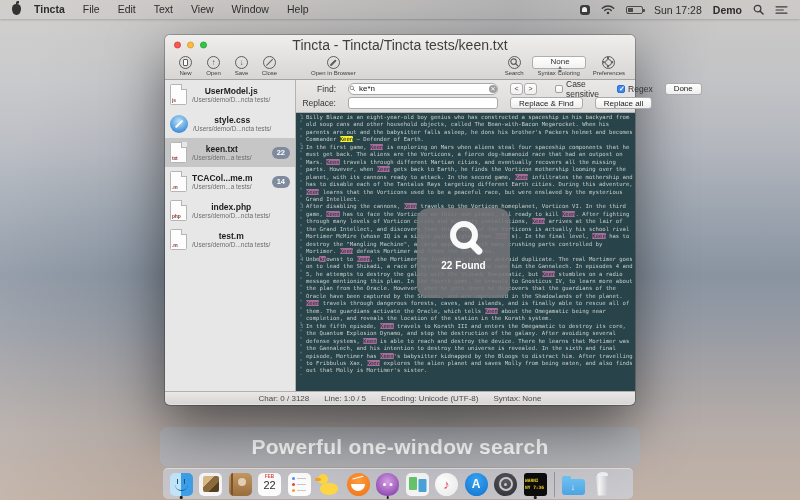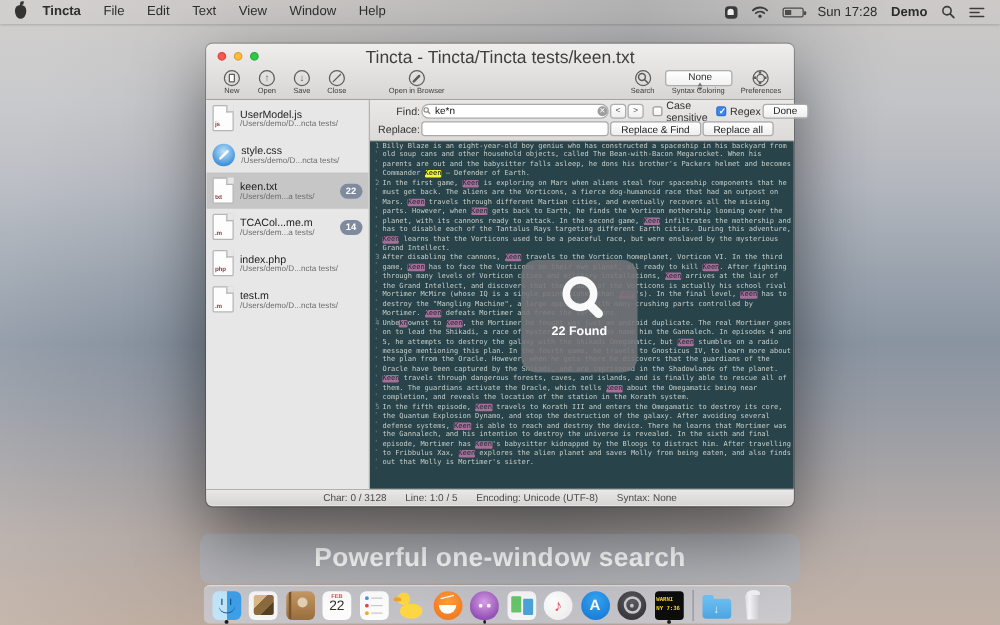--- a/index.html
+++ b/index.html
@@ -60,27 +60,27 @@
   .sidebar{width:131px;background:#e7e7e7;border-right:1px solid #b2b2b2;overflow:hidden;}
   .sb-item{display:flex;align-items:center;gap:5px;padding:3px 5px;height:29px;}
   .sb-item.selected{background:#c6c6c6;}
   .file-icon{width:17px;height:21px;background:#fdfdfd;border:1px solid #b5b5b5;border-radius:1.5px;position:relative;flex:none;}
   .file-icon::before{content:"";position:absolute;top:-1px;right:-1px;width:5px;height:5px;background:#e7e7e7;border-left:1px solid #b5b5b5;border-bottom:1px solid #b5b5b5;}
   .file-ext{position:absolute;bottom:1px;left:1px;font-size:5px;font-weight:bold;color:#8a4040;letter-spacing:-0.2px;}
   .compass-icon{width:18px;height:18px;border-radius:50%;flex:none;position:relative;margin:0 0 0 0;
     background:radial-gradient(circle at 50% 35%,#bfe2f8,#3c8fd8 75%,#2a6fb4);}
   .compass-icon::before{content:"";position:absolute;left:4px;top:8px;width:10px;height:1.6px;background:#fff;transform:rotate(-45deg);border-radius:1px;}
   .sb-texts{display:flex;flex-direction:column;min-width:0;}
-  .sb-name{font-size:8.5px;font-weight:normal;color:#1d1d1d;line-height:1.2;white-space:nowrap;}
+  .sb-name{font-size:8.5px;font-weight:bold;color:#1d1d1d;line-height:1.2;white-space:nowrap;text-align:center;}
   .sb-path{font-size:6.5px;color:#6d6d6d;white-space:nowrap;}
   .badge{margin-left:auto;background:#7e8b9e;color:#fff;font-size:7.5px;font-weight:bold;padding:1.5px 5px;border-radius:8px;flex:none;}
   .editor-col{flex:1;display:flex;flex-direction:column;min-width:0;}
   
   .findbar{background:linear-gradient(#eae8e6,#dddbd9);border-bottom:1px solid #b4b2b0;padding:2.5px 4px;display:flex;flex-direction:column;gap:2.5px;}
-  .f-row{display:flex;align-items:center;gap:1px;height:12px;}
+  .f-row{display:flex;align-items:center;gap:12px;height:12px;}
   .f-label{width:36px;text-align:right;font-size:8.5px;color:#333;flex:none;}
   .search-field{width:150px;height:12px;background:#fff;border:1px solid #a9a9a9;border-radius:6px;display:flex;align-items:center;padding:0 0;gap:3px;flex:none;}
   .sf-mag{width:7px;height:7px;flex:none;}
   .sf-text{flex:1;font-size:8px;color:#111;line-height:10px;}
   .sf-clear{width:8px;height:8px;border-radius:50%;background:#9d9d9d;color:#fff;font-size:6px;line-height:8px;text-align:center;flex:none;}
   .nav-group{display:flex;gap:1px;}
   .nav-btn{width:13px;height:12px;background:linear-gradient(#fff,#efefef);border:1px solid #adadad;border-radius:3px;
     font-size:7px;color:#444;display:flex;align-items:center;justify-content:center;}
   .chk-wrap{display:flex;align-items:center;gap:3px;margin-left:6px;}
   .checkbox{width:8px;height:8px;border:1px solid #9f9f9f;border-radius:2px;background:linear-gradient(#fff,#f2f2f2);flex:none;}

